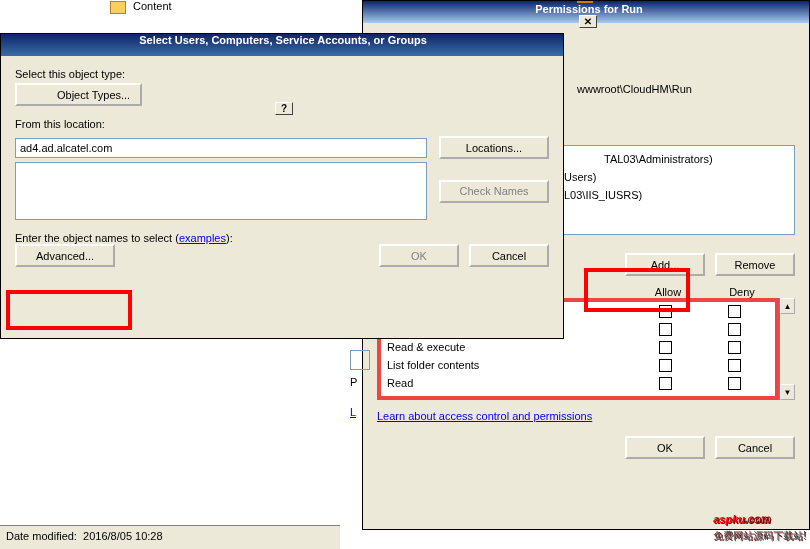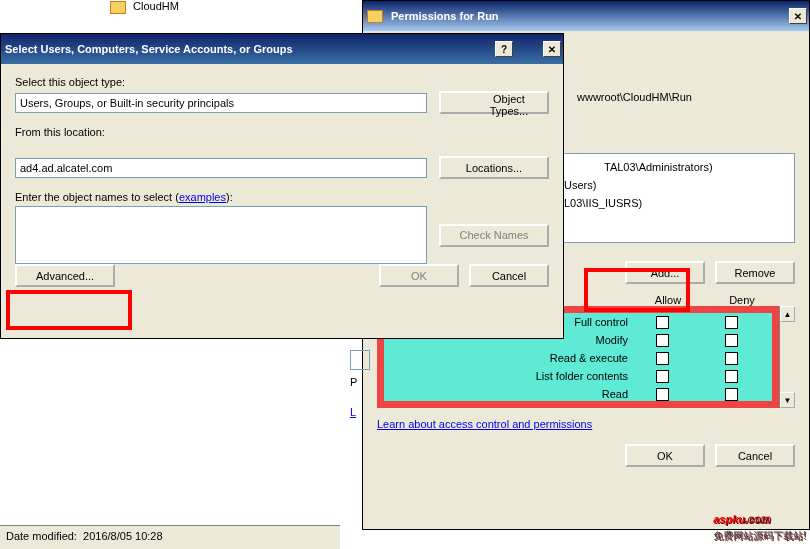--- a/index.html
+++ b/index.html
@@ -1,56 +1,56 @@
 <!DOCTYPE html>
 <html><head>
 <meta charset="utf-8">
 <style>
   * { box-sizing: border-box; font-family: Tahoma, sans-serif; font-size: 11px; }
   body { margin:0; padding:0; width:810px; height:549px; background:#fff; overflow:hidden; position:relative; }
 
   .win { position:absolute; background:#ECE9D8; border:1px solid #000; }
-  .titlebar { height:30px; background:linear-gradient(#0A246A,#A6CAF0); color:#fff; display:flex; align-items:center; padding:0 2px 0 4px; font-weight:bold; }
+  .titlebar { height:22px; background:linear-gradient(#0A246A,#A6CAF0); color:#fff; display:flex; align-items:center; padding:0 2px 0 4px; font-weight:bold;flex-direction:column; }
   .titlebar .spacer { flex:1; }
   .tbtn { width:18px; height:16px; margin-left:2px; background:#ECE9D8; border:1px solid #fff; border-right-color:#404040; border-bottom-color:#404040; display:flex; align-items:center; justify-content:center; color:#000; font-size:10px; font-weight:bold; cursor:pointer; }
 
   .lbl { color:#000; }
   .field { background:#fff; border:1px solid #7F9DB9; padding:2px 4px; height:20px; width:100%; }
   .textarea { background:#fff; border:1px solid #7F9DB9; padding:4px; height:58px; width:100%; resize:none; }
   .btn { height:23px; padding:0 10px; background:#ECE9D8; border:2px outset #fff; cursor:pointer; min-width:80px; }
   .btn.disabled { color:#808080; }
   .link { color:#0000EE; text-decoration:underline; cursor:pointer; }
 
   .hl-red { position:absolute; border:4px solid #F00; pointer-events:none; }
 
   
   .tree { position:absolute; left:110px; top:0; width:220px; }
   .folder-icon { width:16px; height:13px; background:#F8D060; border:1px solid #C08020; display:inline-block; vertical-align:middle; margin-right:4px; }
 
   
-  .perm-list { background:#5eead4; border:7px solid #ef4444; height:102px; overflow:auto;text-align:right; }
+  .perm-list { background:#ffffff; border:4px solid #ef4444; height:102px; overflow:auto; }
   .perm-row { display:flex; align-items:center; height:18px; padding:0 6px; }
   .perm-row .cb { width:13px; height:13px; border:1px solid #000; background:#fff; margin:0 28px; }
   .perm-row .pname { flex:1; }
   .scrollbar-v { width:16px; background:#ECE9D8; border-left:1px solid #808080; display:flex; flex-direction:column; }
   .sbtn { height:16px; border:1px outset #fff; display:flex; align-items:center; justify-content:center; font-size:8px; }
 
   .group-list { background:#fff; border:1px solid #7F9DB9; padding:4px 6px; line-height:18px; }
 
   .statusbar { position:absolute; left:0; bottom:0; height:24px; border-top:1px solid #808080; width:340px; padding:4px 6px; background:#ECE9D8; }
 
   .watermark { position:absolute; right:4px; bottom:6px; font-weight:bold; font-style:italic; font-size:24px; color:#F00; text-shadow:1px 1px 0 #600; }
   .watermark small { display:block; font-size:10px; color:#444; text-align:center; font-style:normal; font-weight:normal; }
 </style>
 </head>
 <body>
 
 <div class="tree">
   <span class="folder-icon"></span>
-  <span>CloudHM</span>
+  <span>Content</span>
 </div>
 
 <div class="win" style="left:362px; top:0; width:448px; height:530px;">
   <div class="titlebar">
     <span class="folder-icon" style="background:#F8D060;"></span>
     <span style="margin-left:4px;">Permissions for Run</span>
     <span class="spacer"></span>
     <div class="tbtn">✕</div>
   </div>
   <div style="padding:10px 14px 0 14px;">
@@ -123,37 +123,36 @@
 <div class="win" style="left:0; top:33px; width:564px; height:306px;">
   <div class="titlebar" style="background:linear-gradient(#10246A,#3A6EA5);gap:28px;">
     <span>Select Users, Computers, Service Accounts, or Groups</span>
     <span class="spacer"></span>
     <div class="tbtn">?</div>
     <div class="tbtn">✕</div>
   </div>
   <div style="padding:12px 14px;">
     <div class="lbl">Select this object type:</div>
     <div style="display:flex; gap:12px; margin-top:3px; align-items:center;">
-      <input class="field" readonly="" value="Users, Groups, or Built-in security principals" style="">
       <button class="btn" style="min-width:110px;padding-left:40px;">Object Types...</button>
     </div>
 
     <div class="lbl" style="margin-top:12px;">From this location:</div>
-    <div style="display:flex; gap:12px; margin-top:18px; align-items:center;">
+    <div style="display:flex; gap:12px; margin-top:6px; align-items:center;">
       <input class="field" readonly="" value="ad4.ad.alcatel.com" style="">
       <button class="btn" style="min-width:110px;">Locations...</button>
     </div>
 
+    <div style="display:flex; gap:12px; margin-top:3px; align-items:flex-start;">
+      <textarea class="textarea" style=""></textarea>
+      <button class="btn disabled" style="min-width:110px; align-self:center;">Check Names</button>
+    </div>
     <div style="margin-top:12px;">
       <span class="lbl">Enter the object names to select</span>
       (<span class="link">examples</span>):
-    </div>
-    <div style="display:flex; gap:12px; margin-top:3px; align-items:flex-start;">
-      <textarea class="textarea" style=""></textarea>
-      <button class="btn disabled" style="min-width:110px; align-self:center;">Check Names</button>
     </div>
 
     <div style="display:flex; align-items:center;">
       <button class="btn" style="min-width:100px;">Advanced...</button>
       <div style="flex:1;"></div>
       <button class="btn disabled">OK</button>
       <button class="btn" style="margin-left:10px;">Cancel</button>
     </div>
   </div>
 </div>

